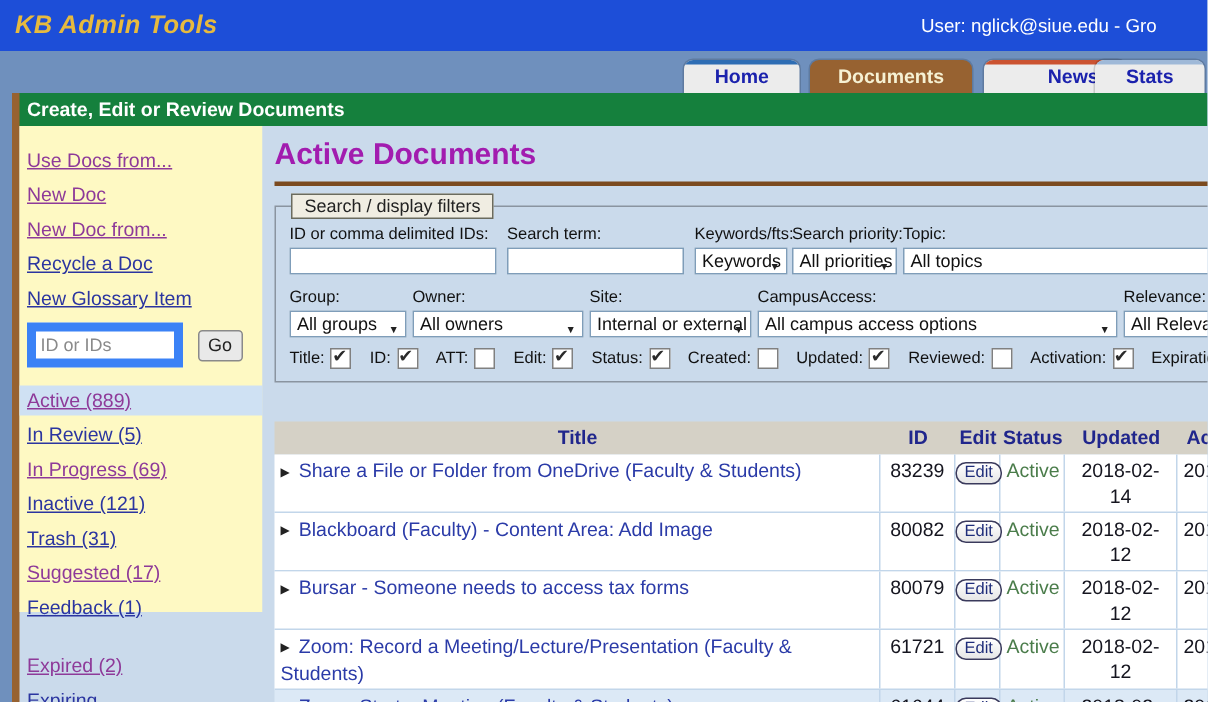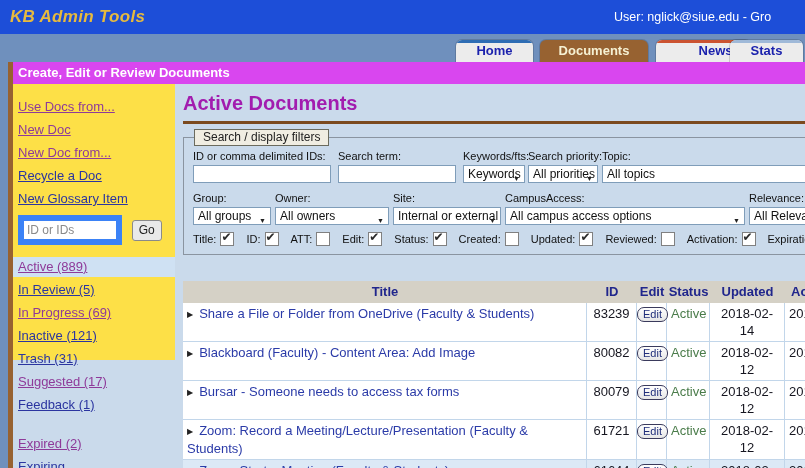--- a/index.html
+++ b/index.html
@@ -15,29 +15,29 @@
 
   
   .tabbar{position:absolute;left:0;top:34px;width:805px;height:28px;background:#6f90bd;}
   .tab{position:absolute;top:6px;height:22px;border-radius:6px 6px 0 0;background:#ececec;
        text-align:center;font-size:13px;font-weight:bold;color:#1b22ad;line-height:21px;
        box-shadow:0 0 0 1px rgba(0,0,0,.15);cursor:pointer;overflow:hidden;white-space:nowrap;}
   .tab .accent{position:absolute;left:0;top:0;width:100%;height:3px;}
   .tab.active{background:#976231;color:#f6f1d3;}
 
   
-  .crumb{position:absolute;left:8px;top:62px;width:797px;height:22px;background:#d946ef;
+  .crumb{position:absolute;left:8px;top:62px;width:797px;height:22px;background:#15803d;
          color:#ffffff;font-size:13px;font-weight:bold;line-height:22px;padding-left:10px;box-sizing:border-box;}
 
   
   .edge-blue{position:absolute;left:0;top:34px;width:8px;height:434px;background:#6f90bd;}
   .edge-brown{position:absolute;left:8px;top:62px;width:5px;height:406px;background:#976231;}
 
   
-  .sidebar{position:absolute;left:13px;top:84px;width:162px;height:276px;background:#fde047;
+  .sidebar{position:absolute;left:13px;top:84px;width:162px;height:324px;background:#fef9c3;
            padding:16px 0 0 5px;box-sizing:border-box;font-size:13px;}
   .side-link{display:block;text-decoration:underline;color:#2b35a0;margin-bottom:9px;
              line-height:14px;cursor:pointer;white-space:nowrap;}
   .side-link.visited{color:#8e3a99;}
   .side-link.selected{background:#cfe1f3;margin-left:-5px;padding:3px 0 3px 5px;margin-bottom:6px;}
   .side-form{margin:2px 0 12px 0;}
   .idinput{width:86px;height:16px;border:6px solid #3b82f6;font-size:12px;
            font-family:"Liberation Sans",sans-serif;padding:1px 3px;color:#333;}
   .idinput::placeholder{color:#8a8a8a;}
   .gobtn{width:30px;height:21px;margin-left:6px;background:#e9e9e9;border:1px solid #8a8a8a;

